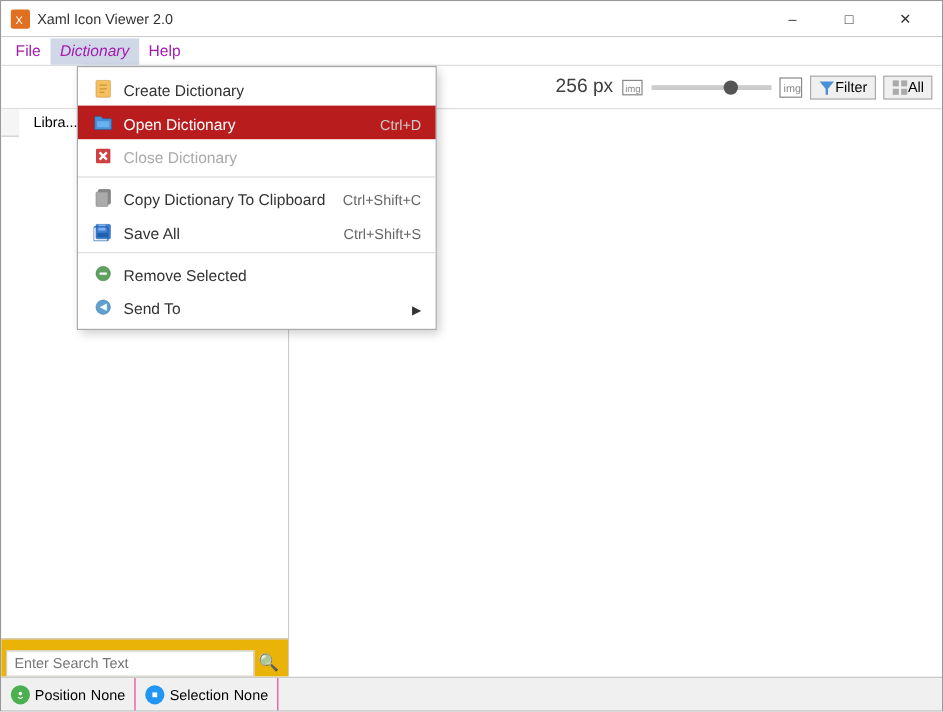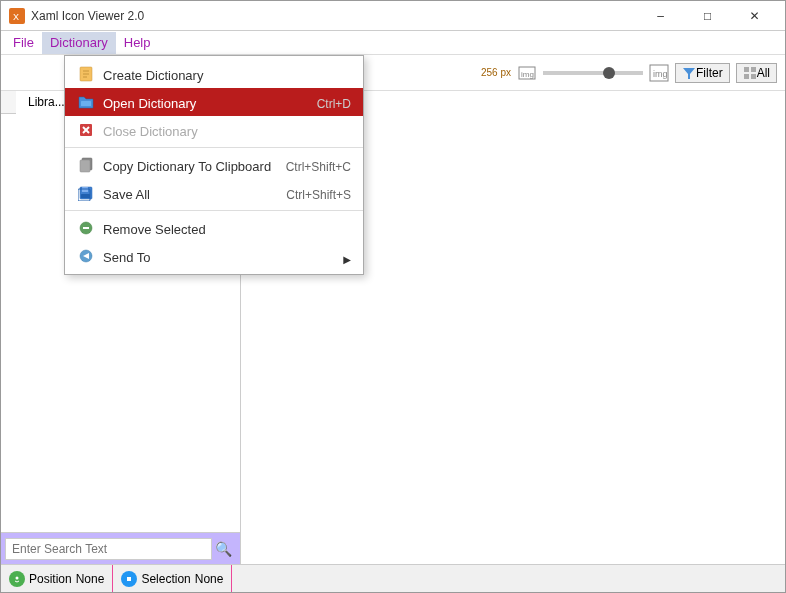--- a/index.html
+++ b/index.html
@@ -84,42 +84,42 @@
     }
     .menu-item {
       padding: 2px 8px;
       font-size: 13px;
       cursor: pointer;
       color: #a21caf;
       height: 22px;
       display: flex;
       align-items: center;
     }
-    .menu-item.active { background: #d0d8e8; }
+    .menu-item.active { background: #d0d8e8; font-style: italic; }
 
     
     .toolbar {
       height: 36px;
       background: #fff;
       border-bottom: 1px solid #ddd;
       display: flex;
       align-items: center;
       padding: 0 8px;
       gap: 4px;
       flex-shrink: 0;
     }
     .toolbar-spacer { flex: 1; }
     .toolbar-right {
       display: flex;
       align-items: center;
       gap: 6px;
     }
     .toolbar-label {
-      font-size: 10px;
-      color: #a16207;
+      font-size: 16px;
+      color: #404040;
     }
     .size-slider {
       width: 100px;
       height: 4px;
       background: #ccc;
       position: relative;
     }
     .size-slider-thumb {
       position: absolute;
       top: -4px;
@@ -176,23 +176,23 @@
     .sidebar-tree {
       flex: 1;
       overflow: auto;
       padding: 4px;
     }
 
     .sidebar-search {
       height: 32px;
       border-top: 1px solid #ccc;
       display: flex;
-      align-items: center;
+      align-items: flex-end;
       padding: 0 4px;
-      background: #c4b5fd;
+      background: #eab308;
     }
     .search-input {
       flex: 1;
       border: 1px solid #ccc;
       background: white;
       padding: 3px 6px;
       font-size: 12px;
       color: #999;
       outline: none;
     }

